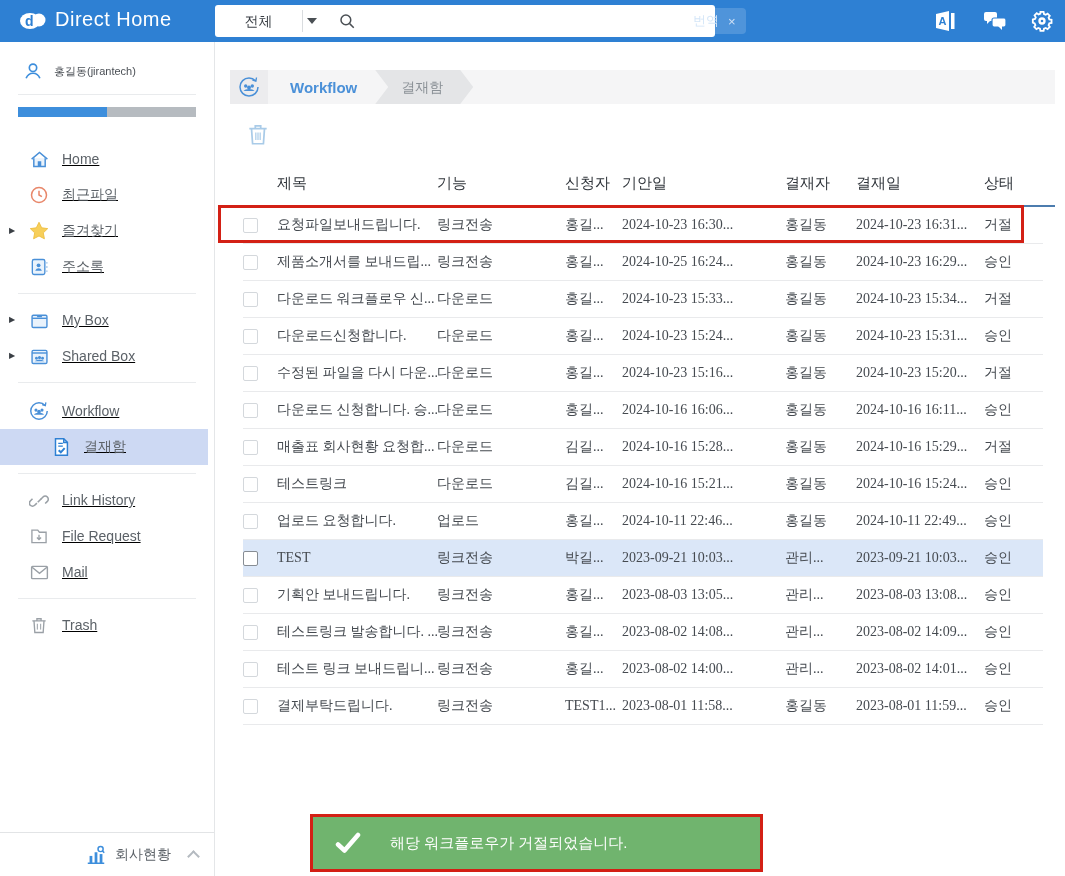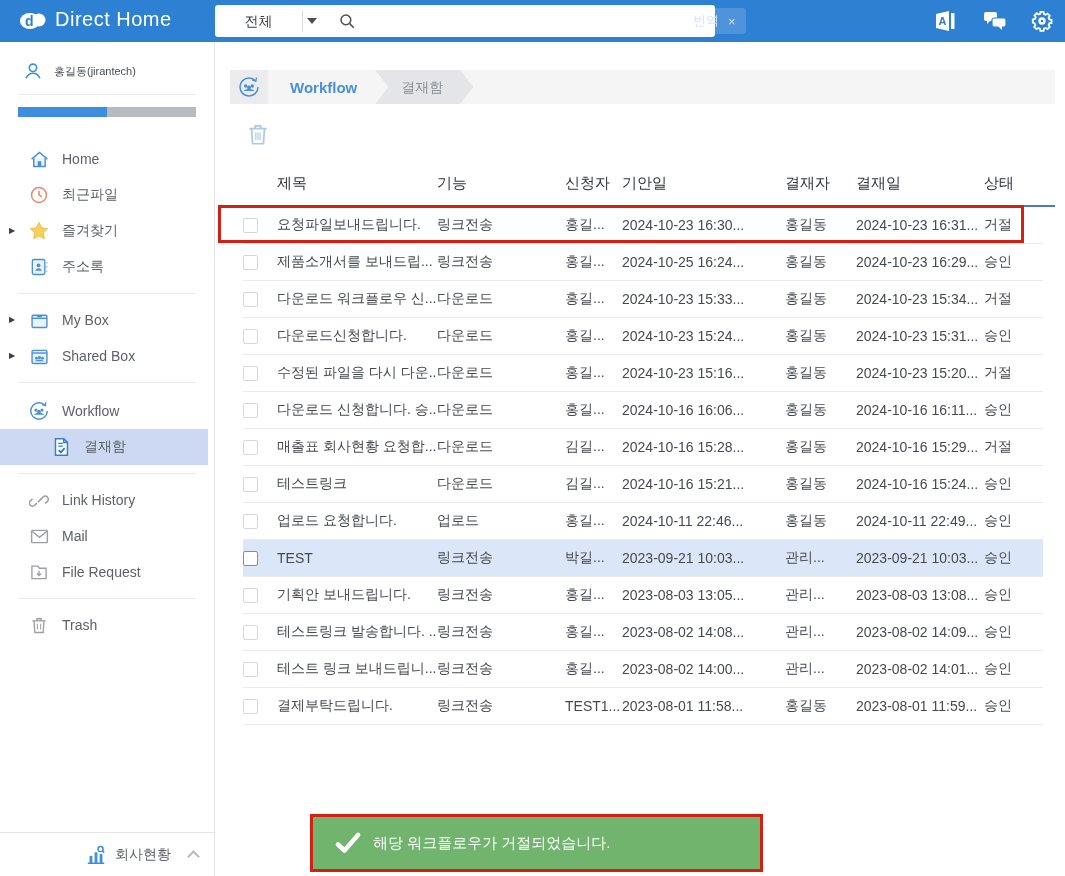--- a/index.html
+++ b/index.html
@@ -32,21 +32,21 @@
   .user-name { font-size:11px; color:#4a4f55; }
   .side-divider { height:1px; background:#e9ebed; margin:12px 18px 0 18px; }
   .quota-row { display:flex; align-items:center; margin:12px 18px 0 18px; }
   .quota-text { font-size:13px; color:#90969c; flex:1; }
   .q-help { width:20px; height:20px; border:1px solid #ccd1d5; border-radius:50%; color:#9aa0a6;
     font-size:12px; text-align:center; line-height:18px; cursor:pointer; }
   .quota-bar { margin:12px 18px 0 18px; height:10px; background:#b6bbc0; position:relative; }
   .quota-fill { position:absolute; left:0; top:0; bottom:0; background:#3d8edc; }
   nav { display:block; margin-top:20px; }
   .nav-item { position:relative; height:36px; display:flex; align-items:center; gap:12px;
-    padding-left:28px; cursor:pointer; }
+    padding-left:28px; cursor:pointer;text-decoration:underline; }
   .nav-item.child { padding-left:50px; }
   .nav-item.sel { background:#cdd9f3; width:208px; }
   .nav-label { font-size:14px; color:#5c6268; }
   .nav-ico { width:22px; display:flex; justify-content:center; }
   .tri { position:absolute; left:9px; top:13px; font-size:8px; color:#3a3f45; }
   .company-bar { position:absolute; left:0; bottom:0; width:214px; height:44px; background:#fff;
     border-top:1px solid #e2e4e6; display:flex; align-items:center; cursor:pointer; }
   .company-bar .nav-ico { margin-left:85px; }
   .company-bar .nav-label { margin-left:8px; }
   .chev-up { position:absolute; right:16px; top:19px; width:9px; height:9px;
@@ -58,39 +58,39 @@
   .bc-icon-cell { width:38px; height:34px; background:#ececee; display:flex; align-items:center;
     justify-content:center; }
   .bc-section { color:#4a90d8; font-weight:bold; font-size:15px; margin-left:22px; cursor:pointer; }
   .bc-ribbon { margin-left:18px; height:34px; line-height:34px; background:#e4e5e7; color:#8b9197;
     font-size:14px; padding:0 30px 0 26px; cursor:default;
     clip-path:polygon(0 0, calc(100% - 13px) 0, 100% 50%, calc(100% - 13px) 100%, 0 100%, 13px 50%); }
   .toolbar { margin:16px 0 0 30px; height:32px; }
   .tool-trash { color:#a9cbe8; cursor:pointer; display:inline-flex; }
 
   
-  .wtable { position:relative; margin:10px 0 0 15px; width:825px; }
+  .wtable { position:relative; margin:10px 0 0 15px; width:825px;font-family:Liberation Serif, serif; }
   .thead { display:grid; grid-template-columns:34px 160px 128px 57px 163px 71px 128px 59px;
     height:45px; align-items:center; border-bottom:2px solid #4c7cae; padding-left:13px; }
   .thead span { font-size:15px; color:#2f343a; }
   .tbody { position:relative; }
   .trow { display:grid; grid-template-columns:34px 160px 128px 57px 163px 71px 128px 59px;
     height:37px; align-items:center; margin-left:13px; width:800px;
     border-bottom:1px solid #e9eaec; cursor:pointer; }
   .trow.selected { background:#dbe7f8; }
   .td { font-size:14px; color:#454a50; white-space:nowrap; overflow:hidden; }
   .cb { width:15px; height:15px; border:1px solid #d4d8dc; border-radius:2px; background:#fff; }
   .trow.selected .cb { border-color:#878d94; }
   .row-annotation { position:absolute; left:-12px; width:806px; height:38px;
     border:3px solid #d32015; pointer-events:none; }
 
   
   .toast-annotation { position:absolute; left:310px; top:814px; border:3px solid #d32015; }
   .toast { width:447px; height:52px; background:#70b46e; display:flex; align-items:center;
-    gap:12px; padding-left:22px; }
+    gap:29px; padding-left:22px; }
   .toast-msg { color:#fff; font-size:15px; }
 
   svg { display:block; }
 </style>
 </head>
 <body>
 
 <div class="topbar">
   <div class="logo">
     <span>
@@ -256,35 +256,35 @@
         <svg width="21" height="21" viewBox="0 0 24 24" fill="none" stroke="#9aa0a6" stroke-width="1.8">
           <path d="M10 14l4-4"></path>
           <path d="M9 15l-2.5 2.5a3.5 3.5 0 01-5-5L4 10"></path>
           <path d="M15 9l2.5-2.5a3.5 3.5 0 015 5L20 14" transform="translate(-1.5 1.5)"></path>
         </svg>
       </span>
       <span class="nav-label">Link History</span>
     </div>
     <div class="nav-item">
       <span class="nav-ico">
+        <svg width="20" height="20" viewBox="0 0 24 24" fill="none" stroke="#9aa0a6" stroke-width="1.6">
+          <path d="M3.5 5h7l2 2.5h8V20h-17z"></path>
+          <path d="M12 10.5V16M9.5 13.8l2.5 2.4 2.5-2.4"></path>
+        </svg>
+      </span>
+      <span class="nav-label">File Request</span>
+    </div>
+    <div class="nav-item">
+      <span class="nav-ico">
         <svg width="21" height="21" viewBox="0 0 24 24" fill="none" stroke="#9aa0a6" stroke-width="1.6">
           <rect x="3" y="5" width="18" height="14" rx="1"></rect>
             <path d="M3.5 6l8.5 7 8.5-7"></path>
         </svg>
       </span>
       <span class="nav-label">Mail</span>
-    </div>
-    <div class="nav-item">
-      <span class="nav-ico">
-        <svg width="20" height="20" viewBox="0 0 24 24" fill="none" stroke="#9aa0a6" stroke-width="1.6">
-          <path d="M3.5 5h7l2 2.5h8V20h-17z"></path>
-          <path d="M12 10.5V16M9.5 13.8l2.5 2.4 2.5-2.4"></path>
-        </svg>
-      </span>
-      <span class="nav-label">File Request</span>
     </div>
     <div class="side-divider" style="margin-top:8px;margin-bottom:8px"></div>
     <div class="nav-item">
       <span class="nav-ico">
         <svg width="20" height="20" viewBox="0 0 24 24" fill="none" stroke="#9aa0a6" stroke-width="1.6">
           <path d="M4 7h16M9.5 7V4.5h5V7"></path>
             <path d="M6 7l1 14h10l1-14"></path>
           <path d="M10 10.5v7M14 10.5v7" stroke-width="1.2"></path>
         </svg>
       </span>

